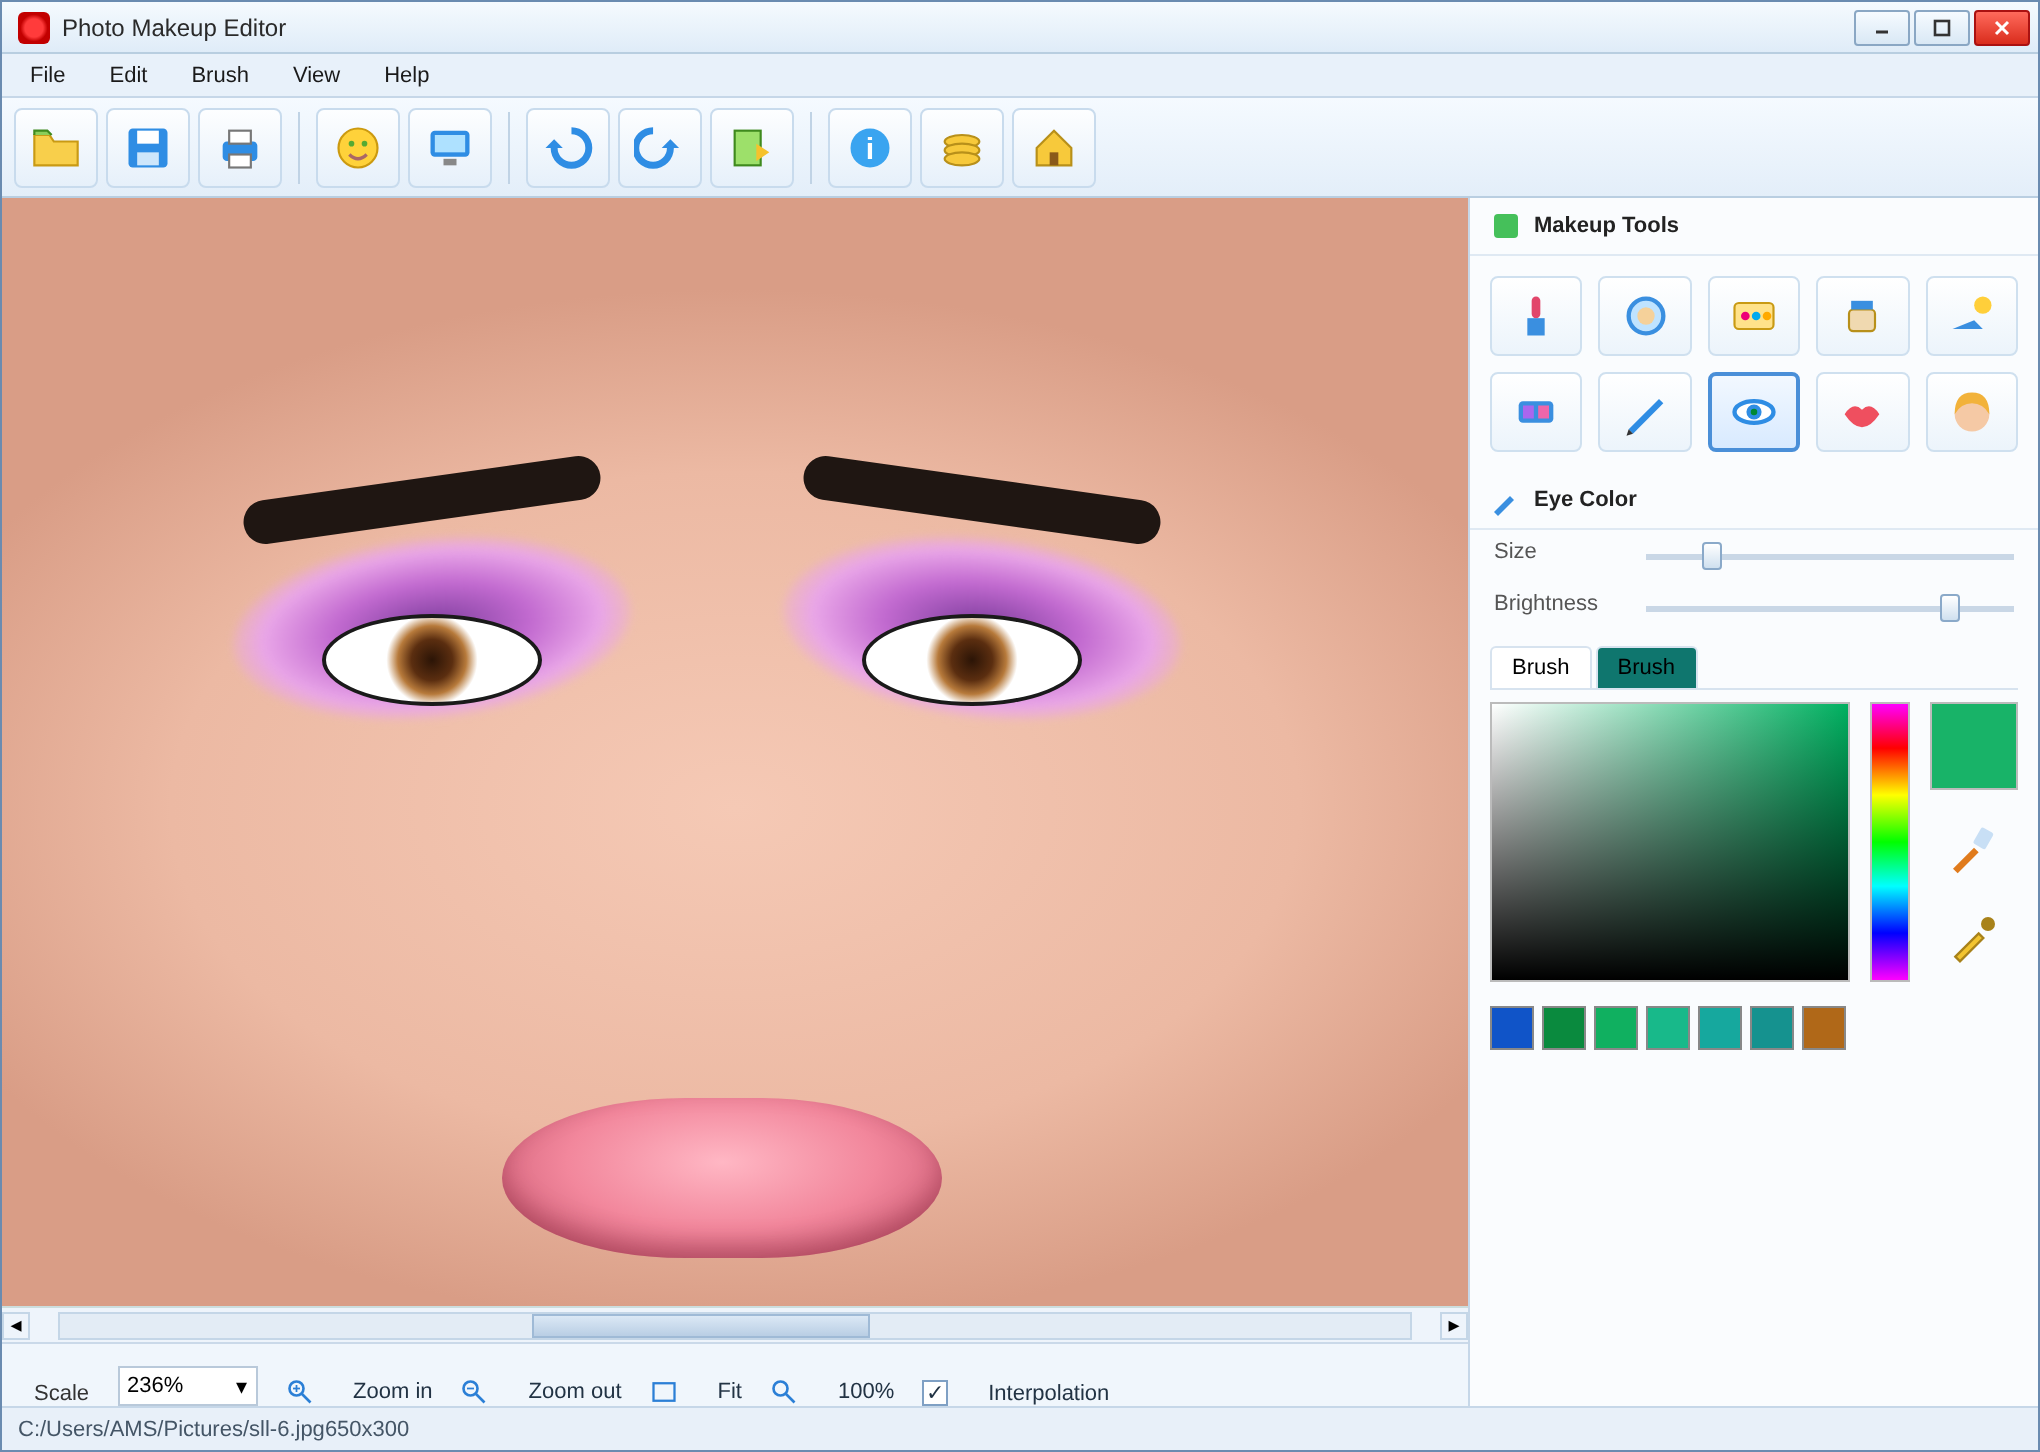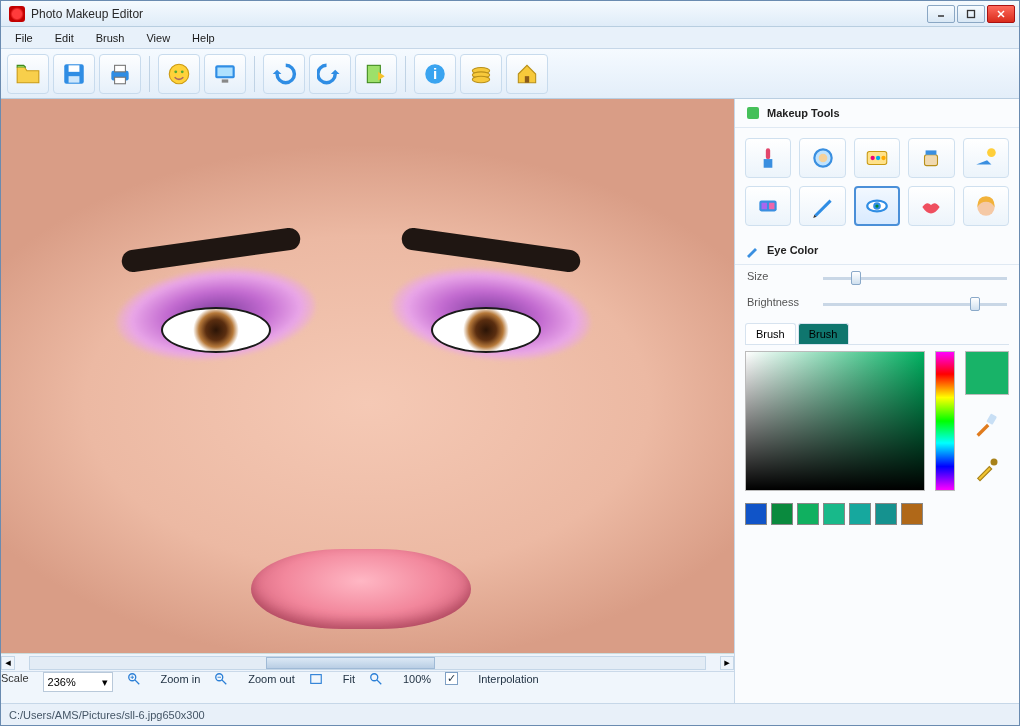--- a/index.html
+++ b/index.html
@@ -83,21 +83,21 @@
 .browL{top:140px;left:120px;transform:rotate(-8deg);}
 .browR{top:140px;left:400px;transform:rotate(8deg);}
 .lips{position:absolute;top:450px;left:250px;width:220px;height:80px;border-radius:50%/60%;
   background: radial-gradient(ellipse at 50% 40%, #ffb7c4 0%, #f2879c 50%, #d05f78 85%);
   box-shadow: inset 0 -6px 12px rgba(120,30,50,.4);}
 .hscroll { height:18px; background:#eef4fb; border-top:1px solid #cdd; display:flex; align-items:center;}
 .hscroll .track{ flex:1; height:14px; background:#e3ecf5; border:1px solid #c4d6e7; margin:0 14px; position:relative;}
 .hscroll .thumb{ position:absolute; left:35%; width:25%; top:0; bottom:0; background:linear-gradient(#dbe8f5,#b9cee4); border:1px solid #9fbad6;}
 .hscroll .arrow{width:14px;height:14px;border:1px solid #c4d6e7;background:#eef4fb;display:flex;align-items:center;justify-content:center;}
 .zoom-bar{
-  height:32px; display:flex; align-items:flex-start; gap:14px; padding:0 0;
+  height:32px; display:flex; align-items:flex-end; gap:14px; padding:0 16px;
   background:#f0f6fc; border-top:1px solid #cad9e9;
 }
 .zoom-bar .lbl{ color:#333;}
 .zoom-select{ width:70px; height:20px; border:1px solid #b9c9da; background:#fff; padding:0 4px; display:flex;align-items:center;justify-content:space-between;}
 .zctl{ display:flex; align-items:center; gap:20px; cursor:pointer; color:#234;}
 .zctl .zicon{ width:14px;height:14px;}
 .chk{ width:13px;height:13px;border:1px solid #7fa0c4;background:#fff;display:inline-flex;align-items:center;justify-content:center;}
 .statusbar{
   height:22px; background:#e8f0f9; border-top:1px solid #c6d7e8;
   display:flex; align-items:center; padding:0 8px; color:#456;

